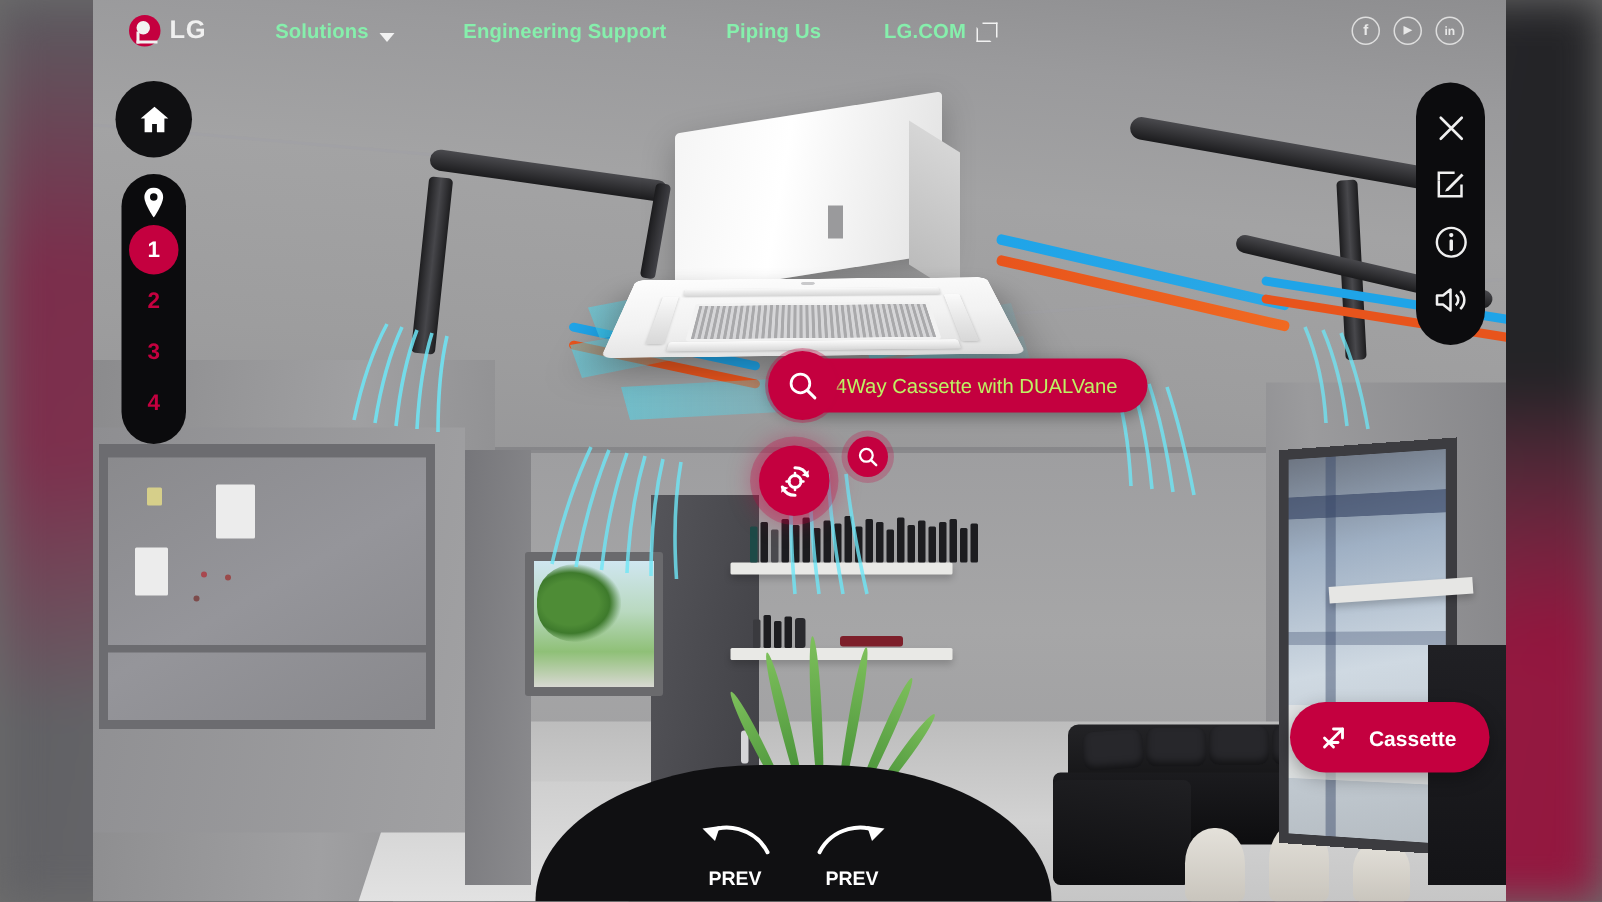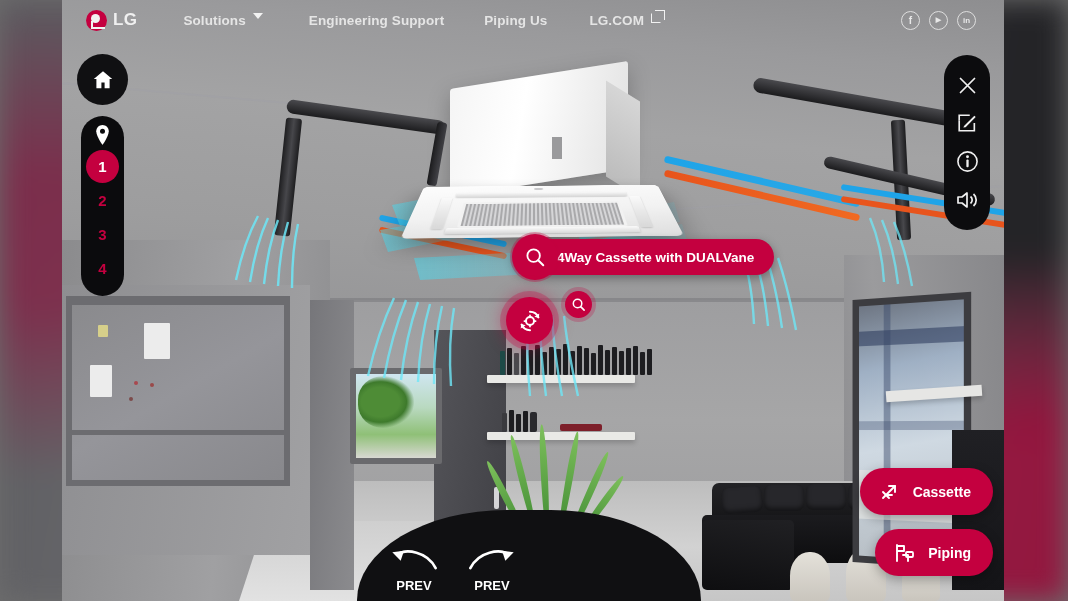--- a/index.html
+++ b/index.html
@@ -139,22 +139,22 @@
     display:flex; align-items:center; }
   .lg-logo { display:flex; align-items:center; gap:6px; margin-left:86px; }
   .lg-mark { width:21px; height:21px; border-radius:50%;
     background:#c4003f; position:relative; }
   .lg-mark::before { content:""; position:absolute; left:5px; top:4px; width:9px; height:9px;
     border-radius:50%; background:#f2f2f2; }
   .lg-mark::after { content:""; position:absolute; left:5px; top:11px; width:12px; height:6px;
     border-left:2px solid #f2f2f2; border-bottom:2px solid #f2f2f2; }
   .lg-word { color:#f0f0f0; font-weight:bold; font-size:17px; letter-spacing:.4px; }
   .nav { display:flex; align-items:center; margin-left:46px; gap:0; }
-  .nav-item { color:#e5e5e5; font-size:13.5px; font-weight:bold; letter-spacing:.1px;
-    display:flex; align-items:flex-start; gap:7px; cursor:pointer; white-space:nowrap; }
+  .nav-item { color:#86efac; font-size:13.5px; font-weight:bold; letter-spacing:.1px;
+    display:flex; align-items:flex-end; gap:7px; cursor:pointer; white-space:nowrap; }
   .caret { width:0; height:0; border-left:5px solid transparent;
     border-right:5px solid transparent; border-top:6px solid #f2f2f2; }
   .ext { width:10px; height:10px; border:1.6px solid #f2f2f2;
     border-top-color:transparent; border-right-color:transparent; position:relative; }
   .ext::after { content:""; position:absolute; left:3px; bottom:2px; width:9px; height:9px;
     border-top:1.6px solid #f2f2f2; border-right:1.6px solid #f2f2f2; }
   .socials { margin-left:auto; margin-right:92px; display:flex; gap:9px; }
   .soc { width:19px; height:19px; border-radius:50%; border:1.4px solid #dedede;
     display:flex; align-items:center; justify-content:center;
     color:#e8e8e8; font-size:10px; font-weight:bold; cursor:pointer; }
@@ -178,21 +178,21 @@
     display:flex; flex-direction:column; align-items:center;
     justify-content:space-around; padding:11px 0; }
   .tool-btn { width:30px; height:30px; display:flex; align-items:center;
     justify-content:center; cursor:pointer; }
 
   
   .hot-label { position:absolute; left:513px; top:239px; height:36px; z-index:35;
     background:#c4003f; border-radius:18px; display:flex; align-items:center;
     padding:0 20px 0 44px; cursor:pointer;
     box-shadow:0 3px 10px rgba(0,0,0,.35); }
-  .hot-label span { color:#ffffff; font-size:13.5px; font-weight:bold; white-space:nowrap; }
+  .hot-label span { color:#bef264; font-size:13.5px; font-weight:normal; white-space:nowrap; }
   .hot-label-ico { position:absolute; left:-1px; top:-5px; width:46px; height:46px;
     border-radius:50%; background:#c4003f; display:flex; align-items:center;
     justify-content:center; box-shadow:0 0 0 2px rgba(196,0,63,.35); }
 
   
   .hot-360 { position:absolute; left:506px; top:297px; width:47px; height:47px;
     border-radius:50%; background:#c4003f; z-index:35; cursor:pointer;
     display:flex; align-items:center; justify-content:center;
     box-shadow:0 0 0 6px rgba(196,0,63,.28), 0 0 16px 5px rgba(196,0,63,.35); }
   .hot-search { position:absolute; left:565px; top:291px; width:27px; height:27px;
@@ -206,21 +206,21 @@
     gap:11px; padding:0 22px 0 18px; cursor:pointer;
     box-shadow:0 4px 12px rgba(0,0,0,.3); }
   .act-btn span { color:#fff; font-size:14px; font-weight:bold; }
   #btn-airflow { top:468px; }
   #btn-piping { top:529px; }
 
   
   .bottom-bar { position:absolute; left:357px; top:510px; width:344px; height:91px;
     background:#101012; border-radius:150px 150px 0 0 / 90px 90px 0 0; z-index:38; }
   .bottom-inner { position:absolute; inset:0; display:flex; align-items:flex-start;
-    justify-content:flex-start; padding:22px 18px 0 18px; }
+    justify-content:center; padding:22px 18px 0 18px; }
   .bb-item { display:flex; flex-direction:column; align-items:center; gap:6px;
     cursor:pointer; width:78px; }
   .bb-item span { color:#fff; font-size:13px; font-weight:bold; }
   #bb-prev { margin-top:14px; }
   #bb-next { margin-top:14px; }
 </style>
 </head>
 <body>
 
 <div id="app">
@@ -523,29 +523,20 @@
   <div class="act-btn" id="btn-airflow">
     <svg width="24" height="24" viewBox="0 0 24 24">
       <path d="M5 18 L17 6" stroke="#fff" stroke-width="1.9" stroke-linecap="round" fill="none"></path>
       <path d="M11 6h6v6" stroke="#fff" stroke-width="1.9" stroke-linecap="round" stroke-linejoin="round" fill="none"></path>
       <path d="M5 12 L11 18" stroke="#fff" stroke-width="1.9" stroke-linecap="round" fill="none"></path>
       <path d="M9 15 L14 15" stroke="#fff" stroke-width="1.9" stroke-linecap="round" fill="none"></path>
     </svg>
     <span>Cassette</span>
   </div>
 
-  <div class="act-btn" id="btn-piping">
-    <svg width="24" height="24" viewBox="0 0 24 24">
-      <path d="M4 4 v16" stroke="#fff" stroke-width="1.9" stroke-linecap="round" fill="none"></path>
-      <path d="M4 5 h7 v5 h-7" stroke="#fff" stroke-width="1.9" stroke-linejoin="round" fill="none"></path>
-      <path d="M10 14 h5 v6" stroke="#fff" stroke-width="1.9" stroke-linecap="round" stroke-linejoin="round" fill="none"></path>
-      <rect x="13" y="11" width="7" height="5" rx="1" stroke="#fff" stroke-width="1.8" fill="none"></rect>
-    </svg>
-    <span>Piping</span>
-  </div>
 
   <div class="bottom-bar">
     <div class="bottom-inner">
       <div class="bb-item" id="bb-prev">
         <svg width="50" height="26" viewBox="0 0 60 30">
           <path d="M56 26 C46 6 20 2 10 10" stroke="#fff" stroke-width="3.2" fill="none" stroke-linecap="round"></path>
           <path d="M4 7 L18 5 L14 17 Z" fill="#fff"></path>
         </svg>
         <span>PREV</span>
       </div>

